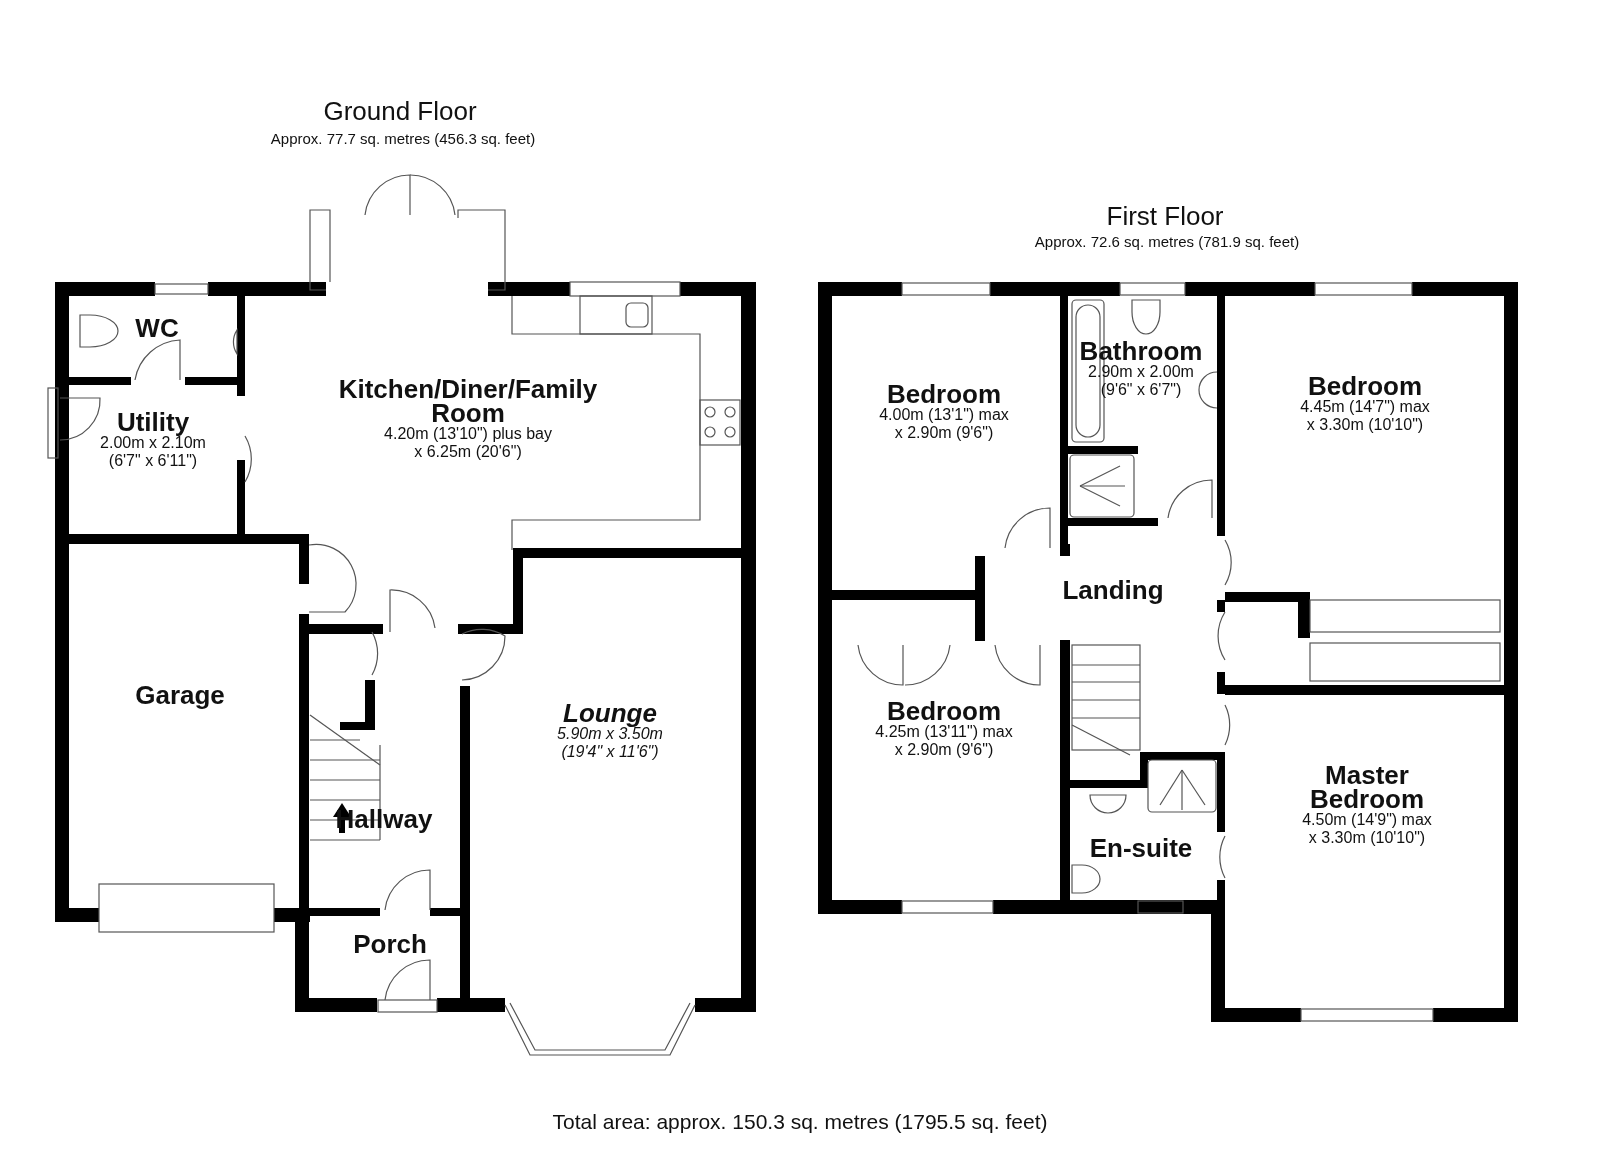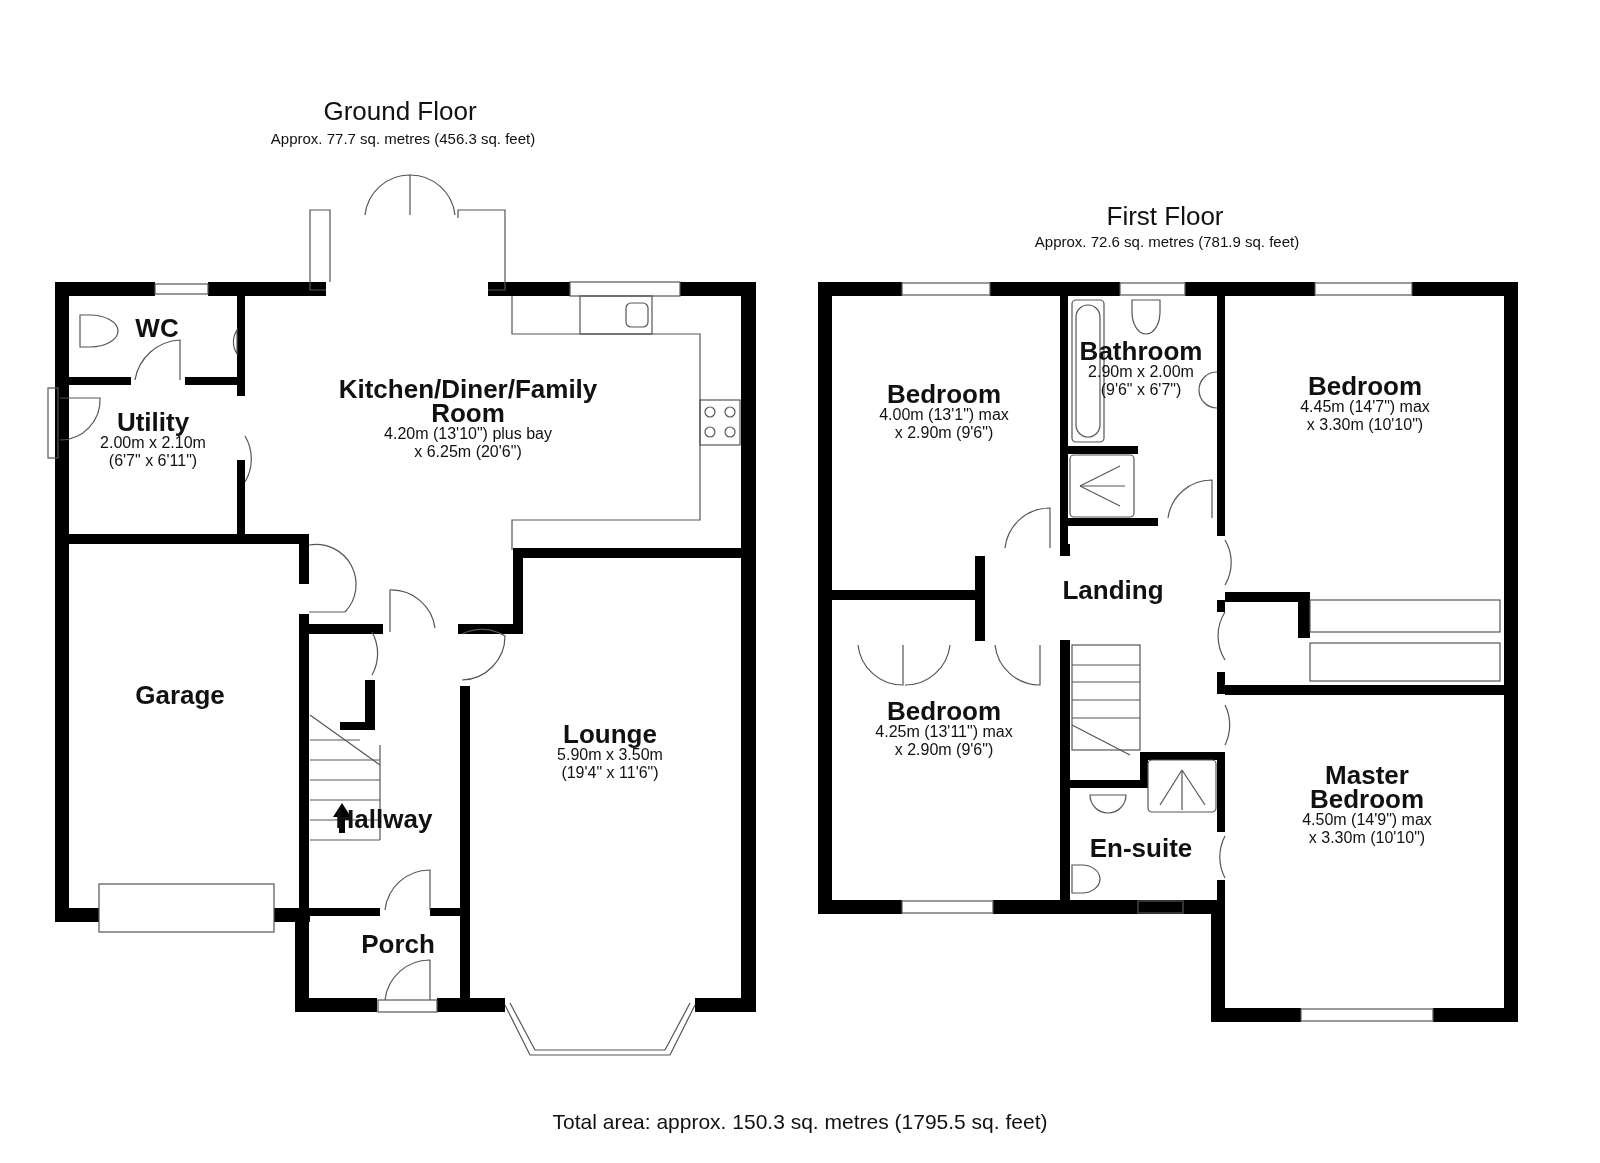--- a/index.html
+++ b/index.html
@@ -196,29 +196,29 @@
 </div>
 <div class="room" style="left:468px; top:377px;">
   <span class="name">Kitchen/Diner/Family</span>
   <span class="name">Room</span>
   <span class="dim">4.20m (13'10") plus bay</span>
   <span class="dim">x 6.25m (20'6")</span>
 </div>
 <div class="room" style="left:180px; top:683px;">
   <span class="name">Garage</span>
 </div>
-<div class="room" style="left:610px; top:722px;">
+<div class="room" style="left:610px; top:701px;font-style:italic;">
   <span class="name">Lounge</span>
   <span class="dim">5.90m x 3.50m</span>
   <span class="dim">(19'4" x 11'6")</span>
 </div>
 <div class="room" style="left:384px; top:807px;text-align:center;">
   <span class="name">Hallway</span>
 </div>
-<div class="room" style="left:390px; top:932px;margin-left:8px;">
+<div class="room" style="left:390px; top:932px;">
   <span class="name">Porch</span>
 </div>
 
 <div class="room" style="left:944px; top:382px;">
   <span class="name">Bedroom</span>
   <span class="dim">4.00m (13'1") max</span>
   <span class="dim">x 2.90m (9'6")</span>
 </div>
 <div class="room" style="left:1141px; top:339px;">
   <span class="name">Bathroom</span>

